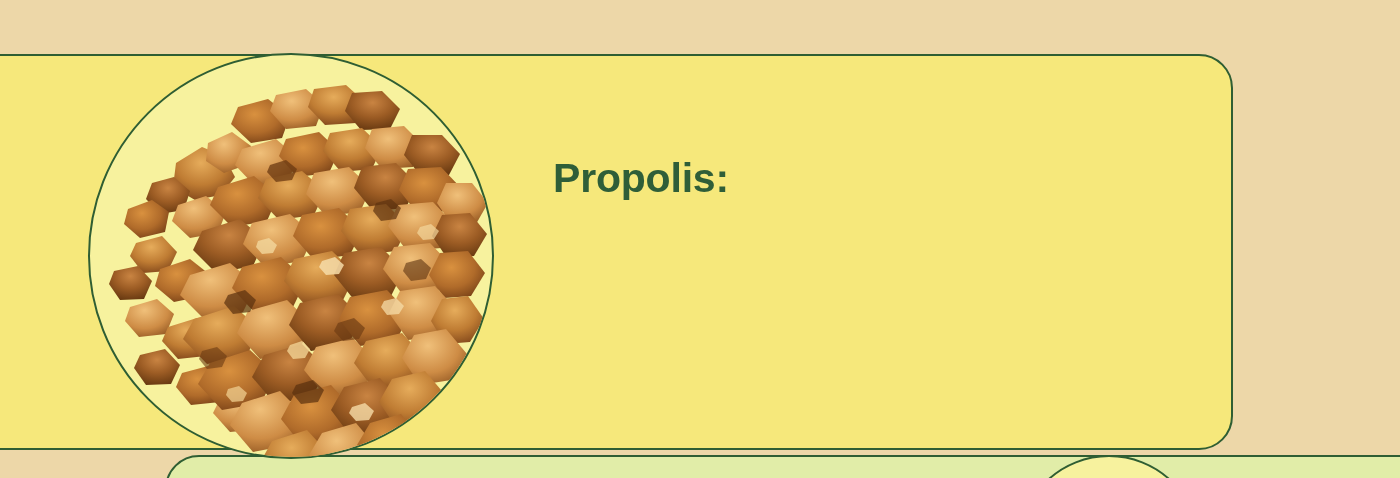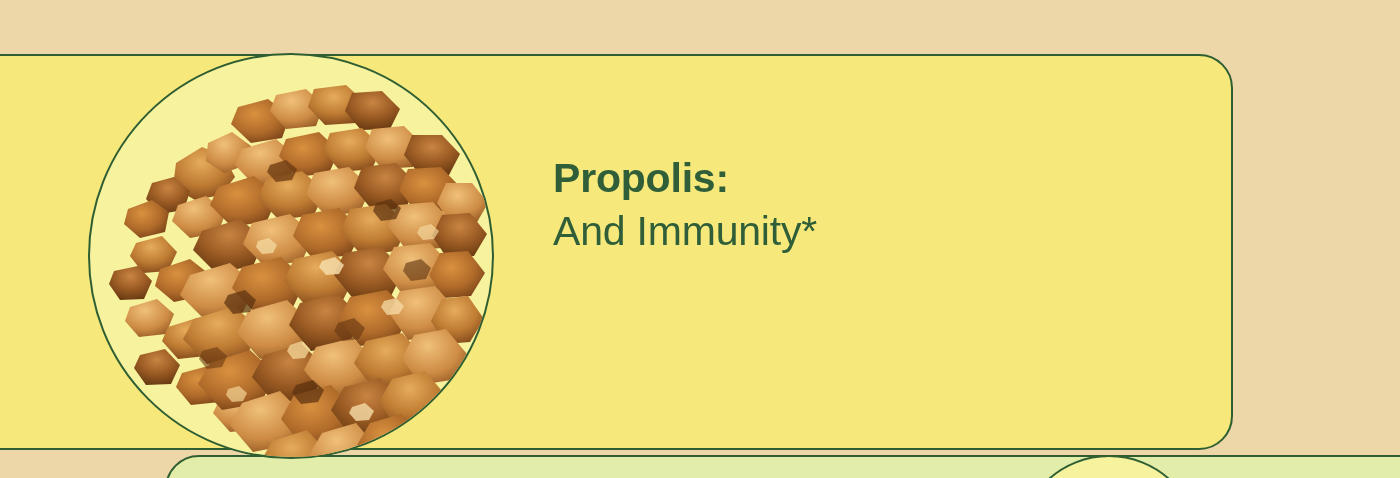--- a/index.html
+++ b/index.html
@@ -109,21 +109,20 @@
 <body>
 
 <div id="stage">
 
   <div class="card-green"></div>
 
   <div class="card-yellow"></div>
 
   <div class="headline">
     <span class="line strong">Propolis:</span>
-    <span class="line">And Immunity*</span>
   </div>
 
   <div class="medallion">
     <div class="granules">
       <svg width="406" height="406" viewBox="0 0 406 406" aria-hidden="true">
         <defs>
           <radialGradient id="gA" cx="40%" cy="35%" r="70%">
             <stop offset="0%" stop-color="#D9913F"></stop>
             <stop offset="60%" stop-color="#B06B2A"></stop>
             <stop offset="100%" stop-color="#7C4418"></stop>

